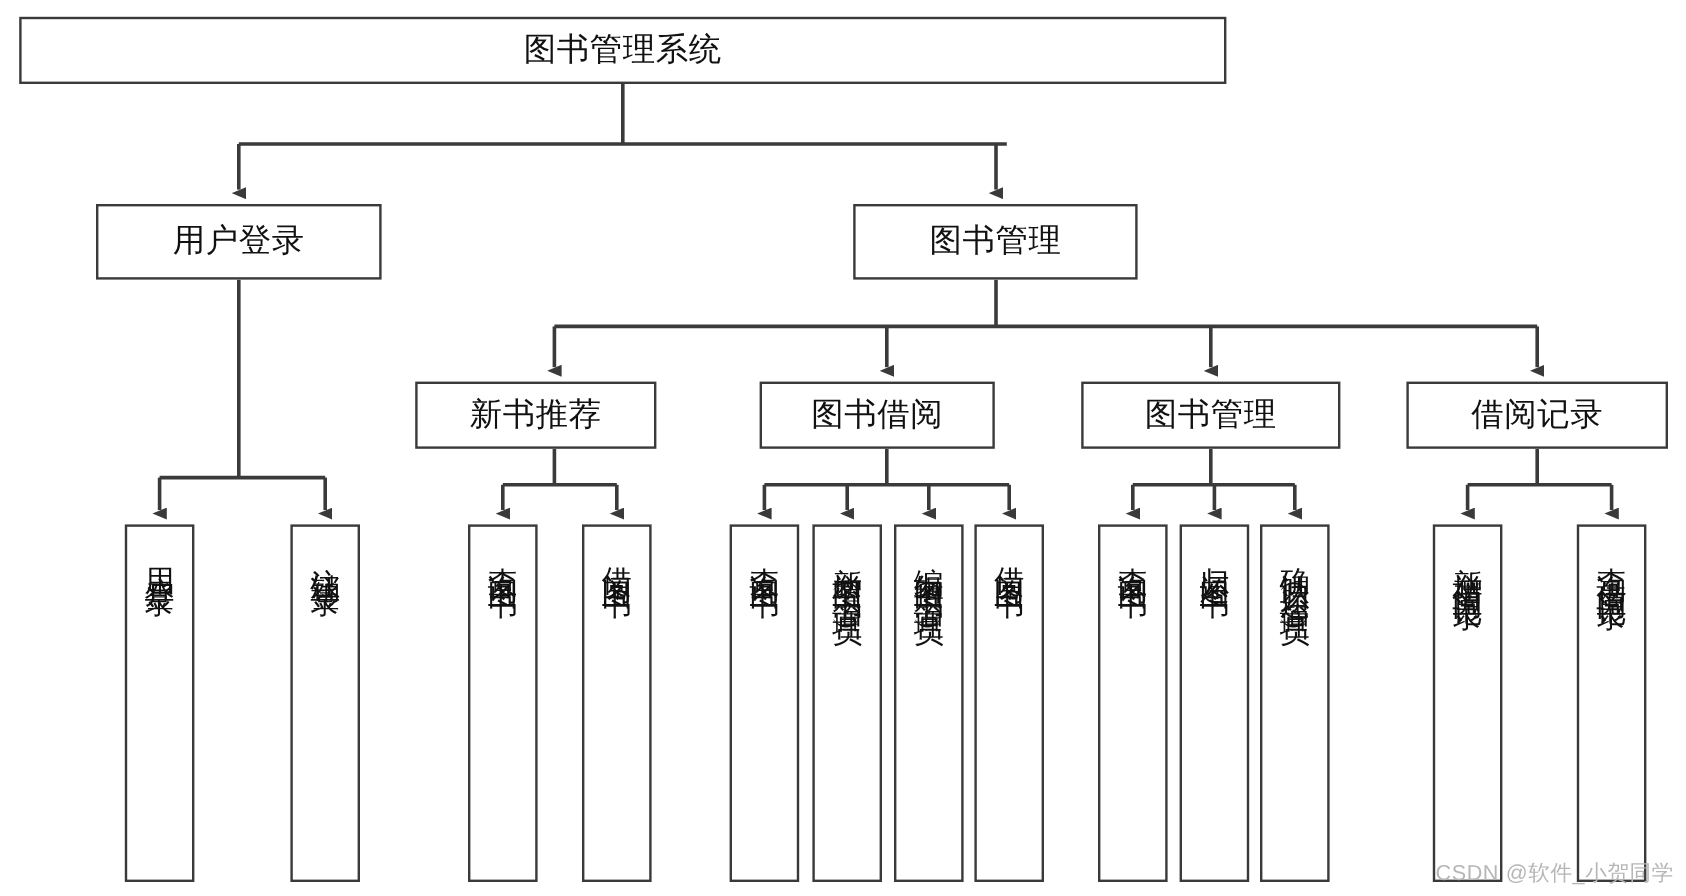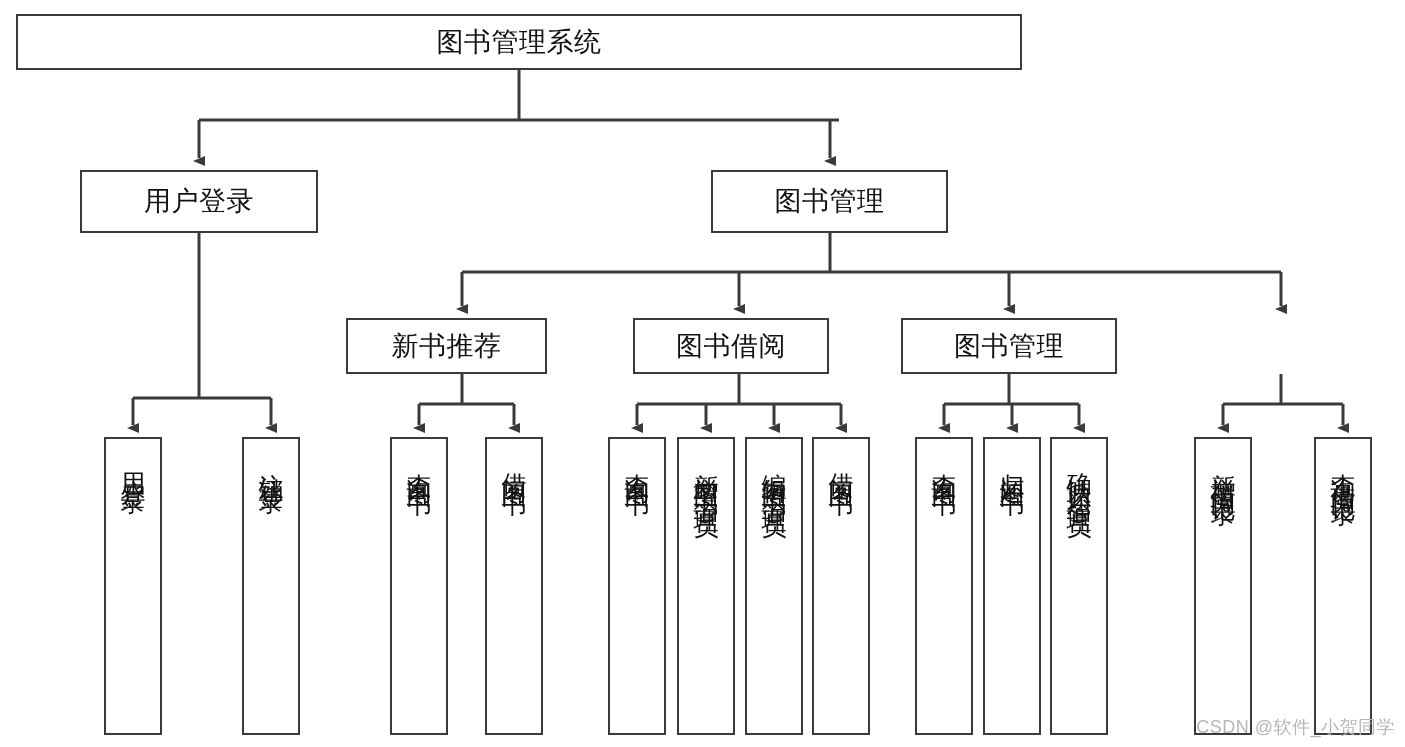--- a/index.html
+++ b/index.html
@@ -138,20 +138,23 @@
 
   <div class="node h" style="left:346px; top:318px; width:201px; height:56px;">
     <span class="label">新书推荐</span>
   </div>
   <div class="node h" style="left:633px; top:318px; width:196px; height:56px;">
     <span class="label">图书借阅</span>
   </div>
   <div class="node h" style="left:901px; top:318px; width:216px; height:56px;">
     <span class="label">图书管理</span>
   </div>
+  <div class="node h" style="left:1172px; top:318px; width:218px; height:56px;">
+    <span class="label">借阅记录</span>
+  </div>
 
   <div class="node v" style="left:104px; top:437px; width:58px; height:298px;">
     <span class="label">用户登录</span>
   </div>
   <div class="node v" style="left:242px; top:437px; width:58px; height:298px;">
     <span class="label">注销登录</span>
   </div>
   <div class="node v" style="left:390px; top:437px; width:58px; height:298px;">
     <span class="label">查询图书</span>
   </div>

